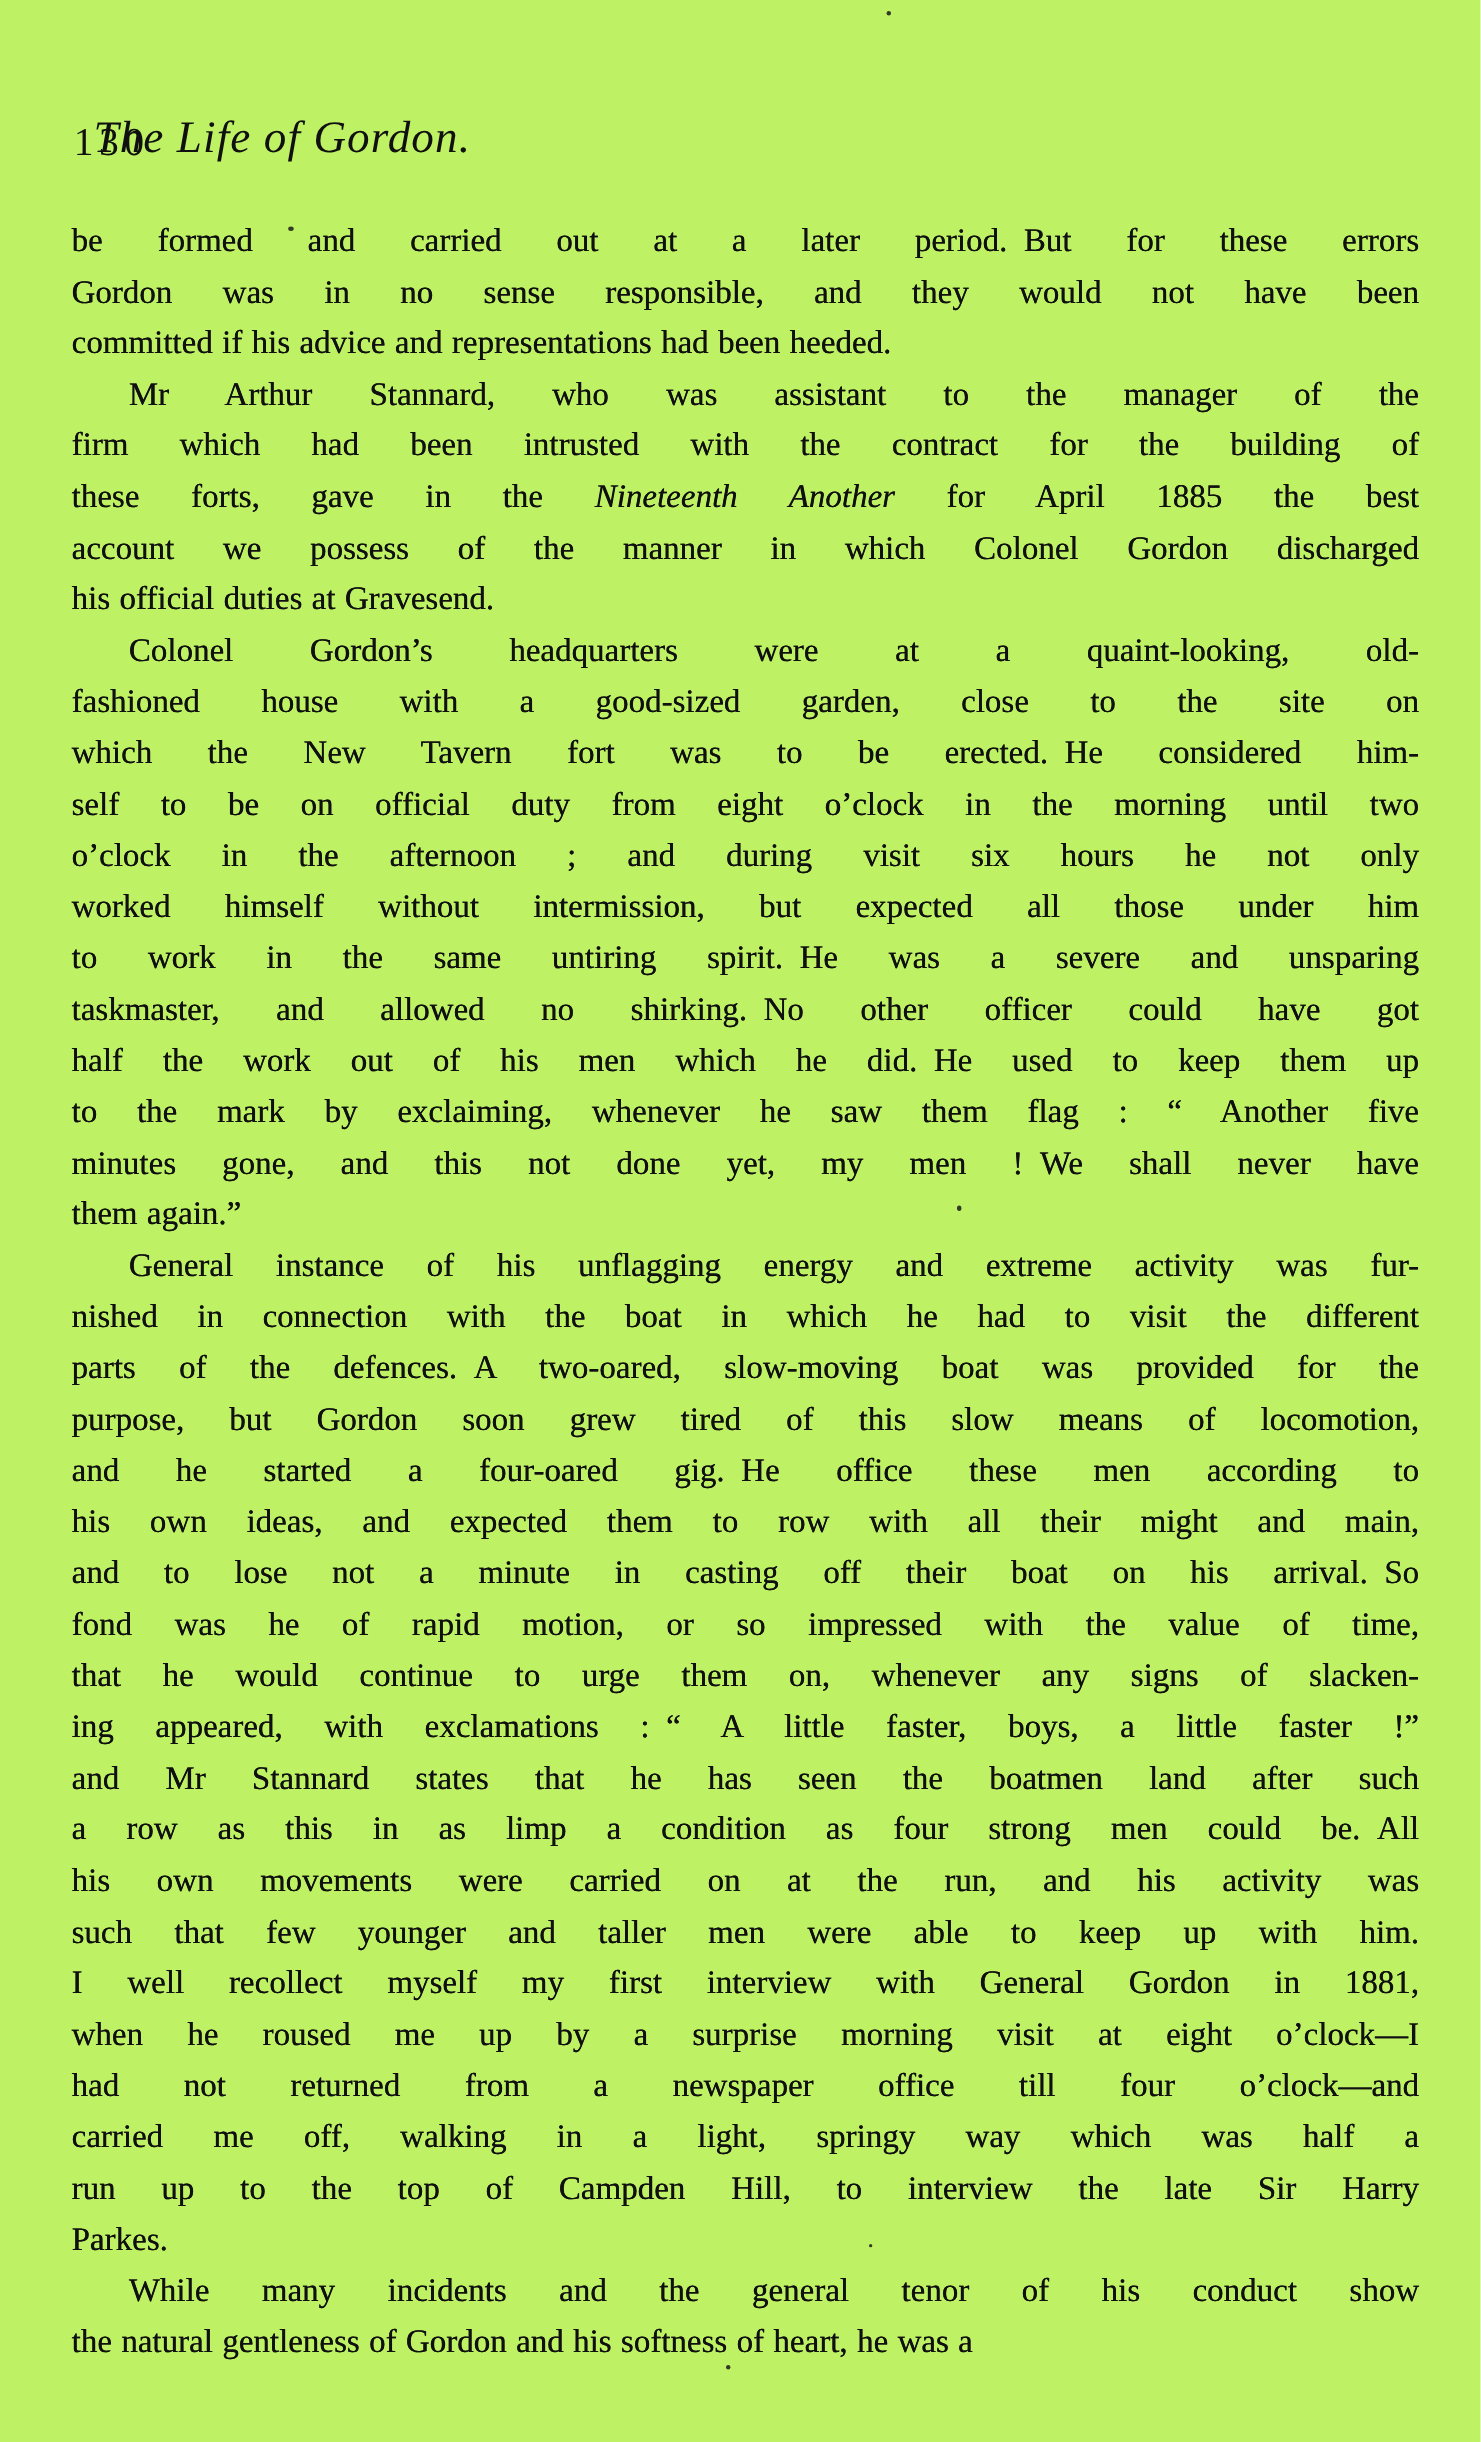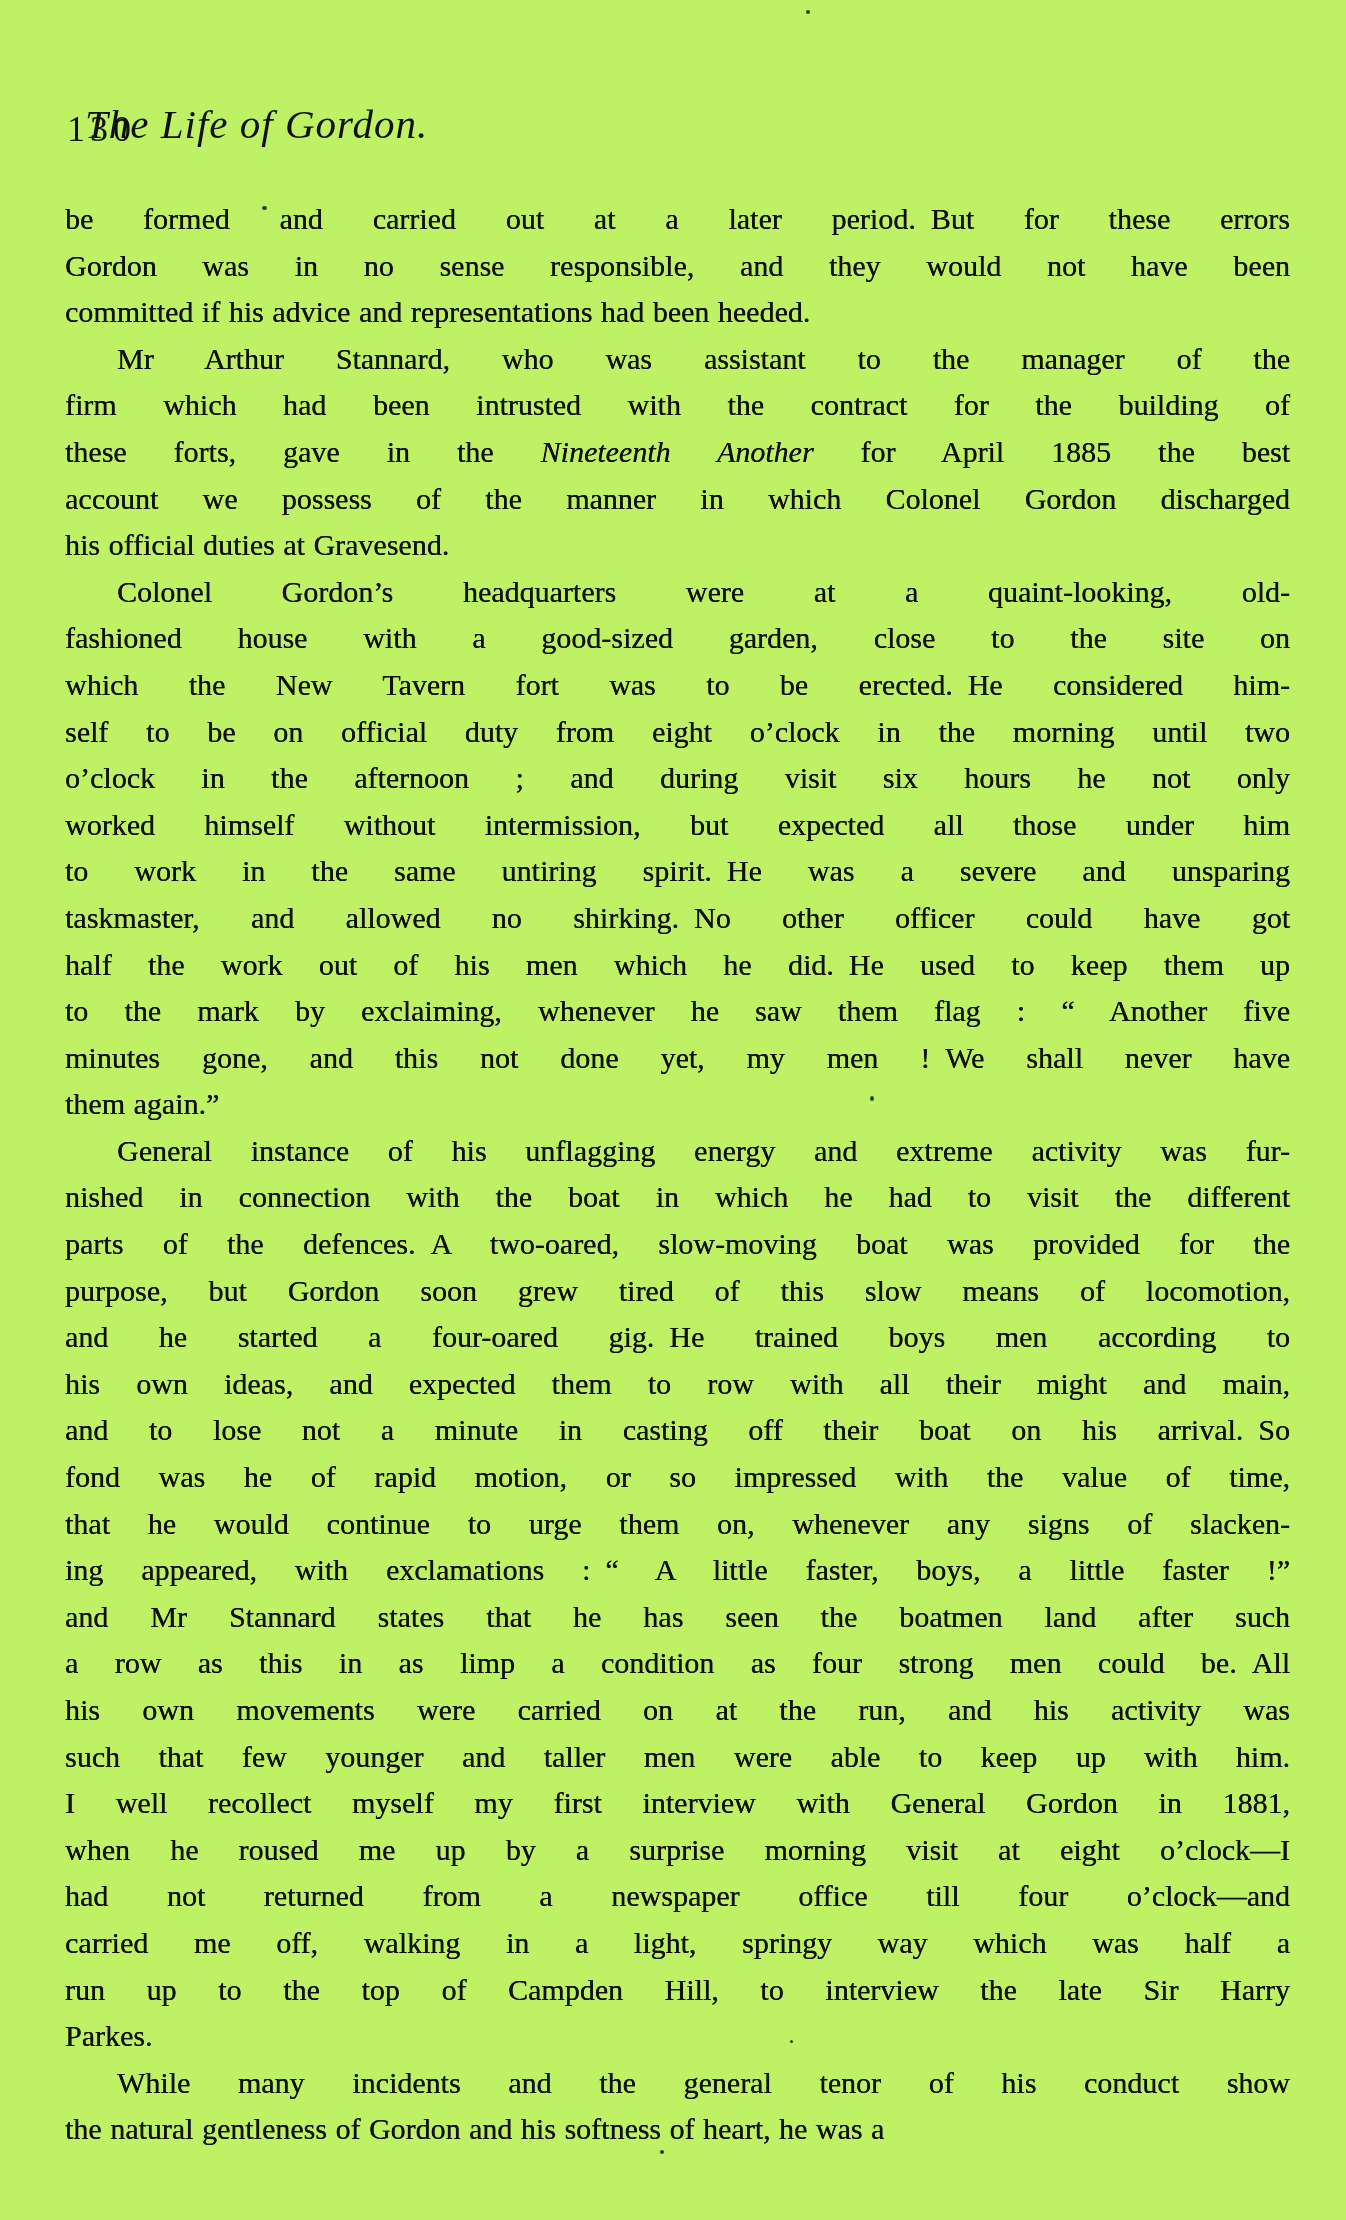--- a/index.html
+++ b/index.html
@@ -100,21 +100,21 @@
         <div class="line"><span>half the work out of his men which he did. He used to keep them up</span></div>
         <div class="line"><span>to the mark by exclaiming, whenever he saw them flag : “ Another five</span></div>
         <div class="line"><span>minutes gone, and this not done yet, my men ! We shall never have</span></div>
         <div class="line last"><span>them again.”</span></div>
       </div>
       <div class="paragraph">
         <div class="line indent"><span>General instance of his unflagging energy and extreme activity was fur-</span></div>
         <div class="line"><span>nished in connection with the boat in which he had to visit the different</span></div>
         <div class="line"><span>parts of the defences. A two-oared, slow-moving boat was provided for the</span></div>
         <div class="line"><span>purpose, but Gordon soon grew tired of this slow means of locomotion,</span></div>
-        <div class="line"><span>and he started a four-oared gig. He trained boys men according to</span></div>
+        <div class="line"><span>and he started a four-oared gig. He office these men according to</span></div>
         <div class="line"><span>his own ideas, and expected them to row with all their might and main,</span></div>
         <div class="line"><span>and to lose not a minute in casting off their boat on his arrival. So</span></div>
         <div class="line"><span>fond was he of rapid motion, or so impressed with the value of time,</span></div>
         <div class="line"><span>that he would continue to urge them on, whenever any signs of slacken-</span></div>
         <div class="line"><span>ing appeared, with exclamations : “ A little faster, boys, a little faster !”</span></div>
         <div class="line"><span>and Mr Stannard states that he has seen the boatmen land after such</span></div>
         <div class="line"><span>a row as this in as limp a condition as four strong men could be. All</span></div>
         <div class="line"><span>his own movements were carried on at the run, and his activity was</span></div>
         <div class="line"><span>such that few younger and taller men were able to keep up with him.</span></div>
         <div class="line"><span>I well recollect myself my first interview with General Gordon in 1881,</span></div>

